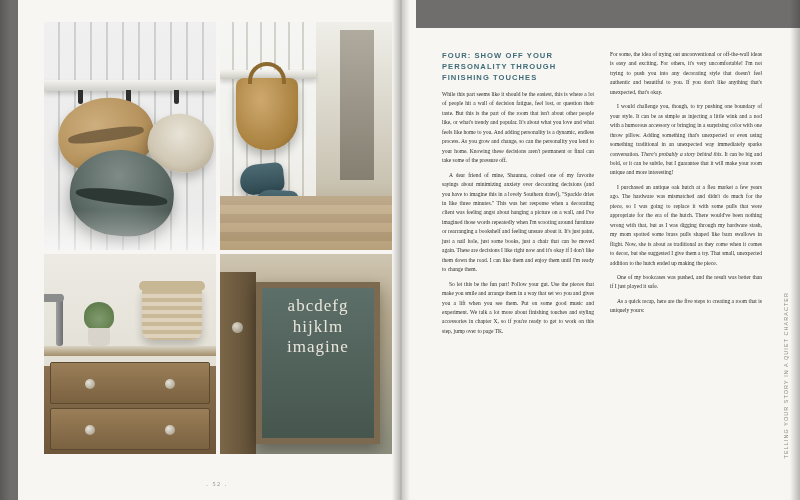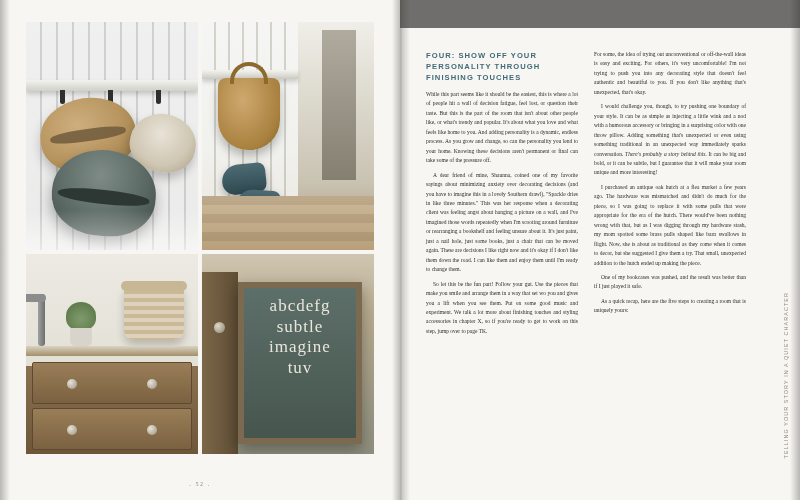--- a/index.html
+++ b/index.html
@@ -16,21 +16,21 @@
     width: 800px;
     height: 500px;
     display: flex;
     background: #6f6e6c;
   }
   .page {
     position: relative;
     height: 500px;
     background: #f7f6f2;
   }
-  .page-left { width: 400px; padding: 22px 24px 18px 26px; }
+  .page-left { width: 400px; padding: 22px 24px 18px 26px; margin-left: 18px; }
   .page-right { width: 400px; padding: 22px 30px 18px 26px; margin-top: 28px; }
   .gutter-shadow {
     position: absolute;
     left: 392px; top: 0;
     width: 18px; height: 500px;
     background: linear-gradient(to right, rgba(0,0,0,0) 0%, rgba(60,55,50,0.28) 42%, rgba(60,55,50,0.38) 50%, rgba(60,55,50,0.22) 58%, rgba(0,0,0,0) 100%);
     pointer-events: none;
     z-index: 6;
   }
   .edge-shadow-l {
@@ -364,23 +364,22 @@
         </div>
 
       </div>
 
       <div class="photo ph-alpha">
         <div class="side">
           <div class="side-knob"></div>
         </div>
         <div class="board">
           <span>abcdefg</span>
-          <span>subtle</span>
+          <span>hijklm</span>
           <span>imagine</span>
-          <span>tuv</span>
         </div>
 
       </div>
 
     </div>
     <div class="page-num-left">. 52 .</div>
   </div>
 
   <div class="page page-right">
     <div class="cols">

